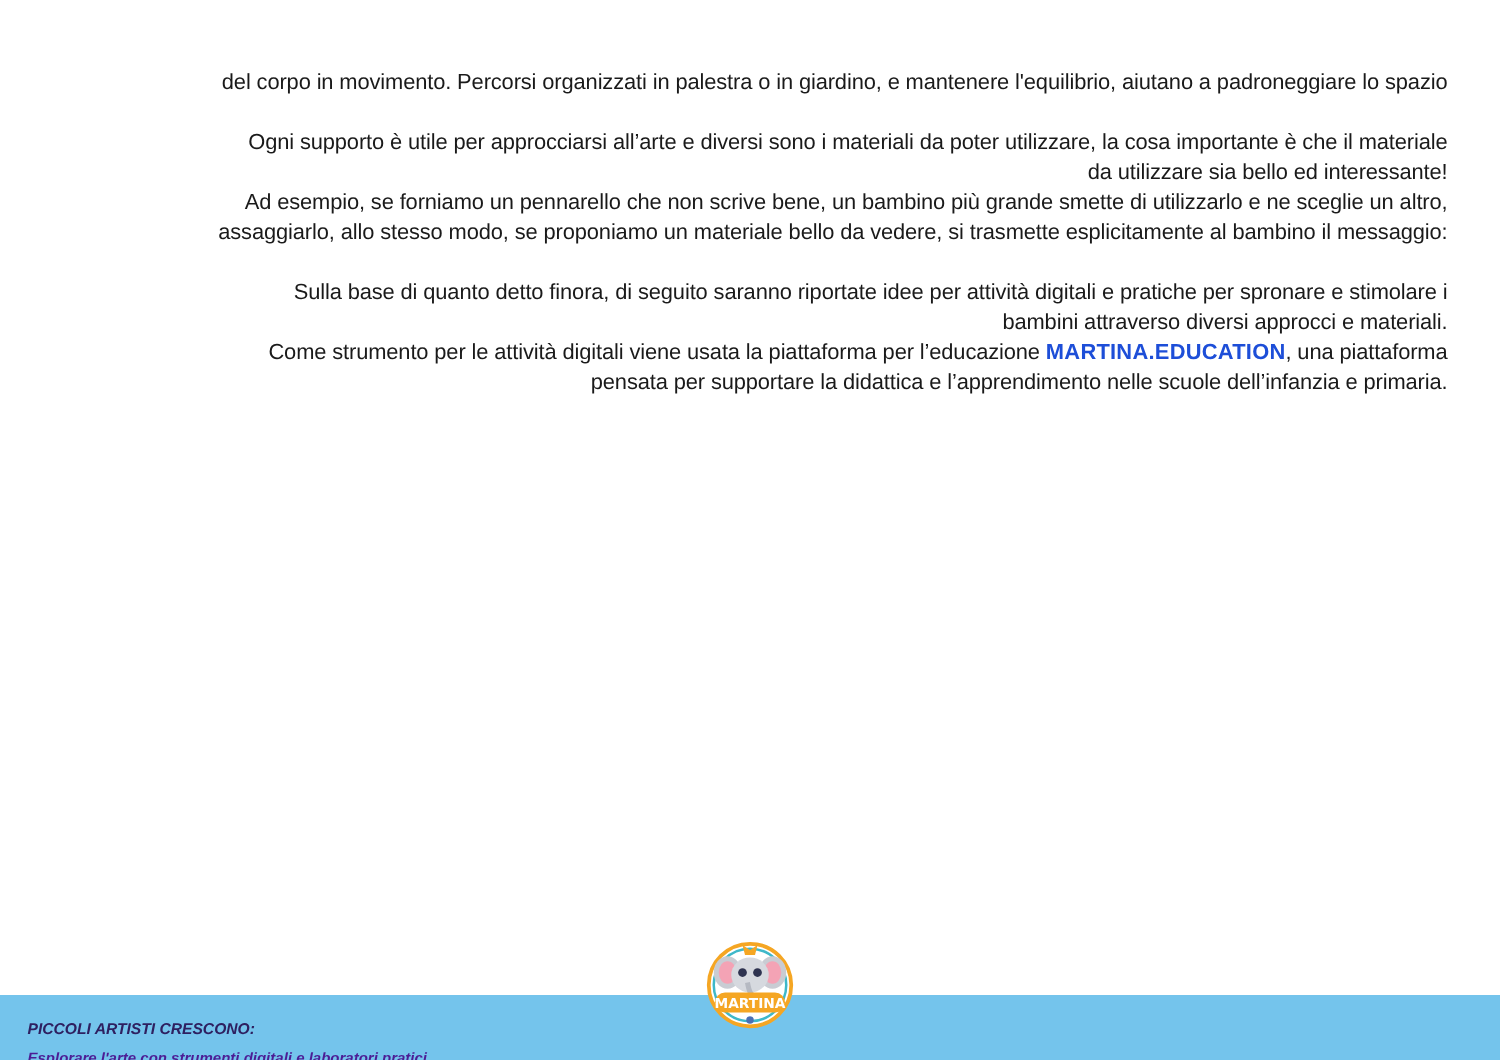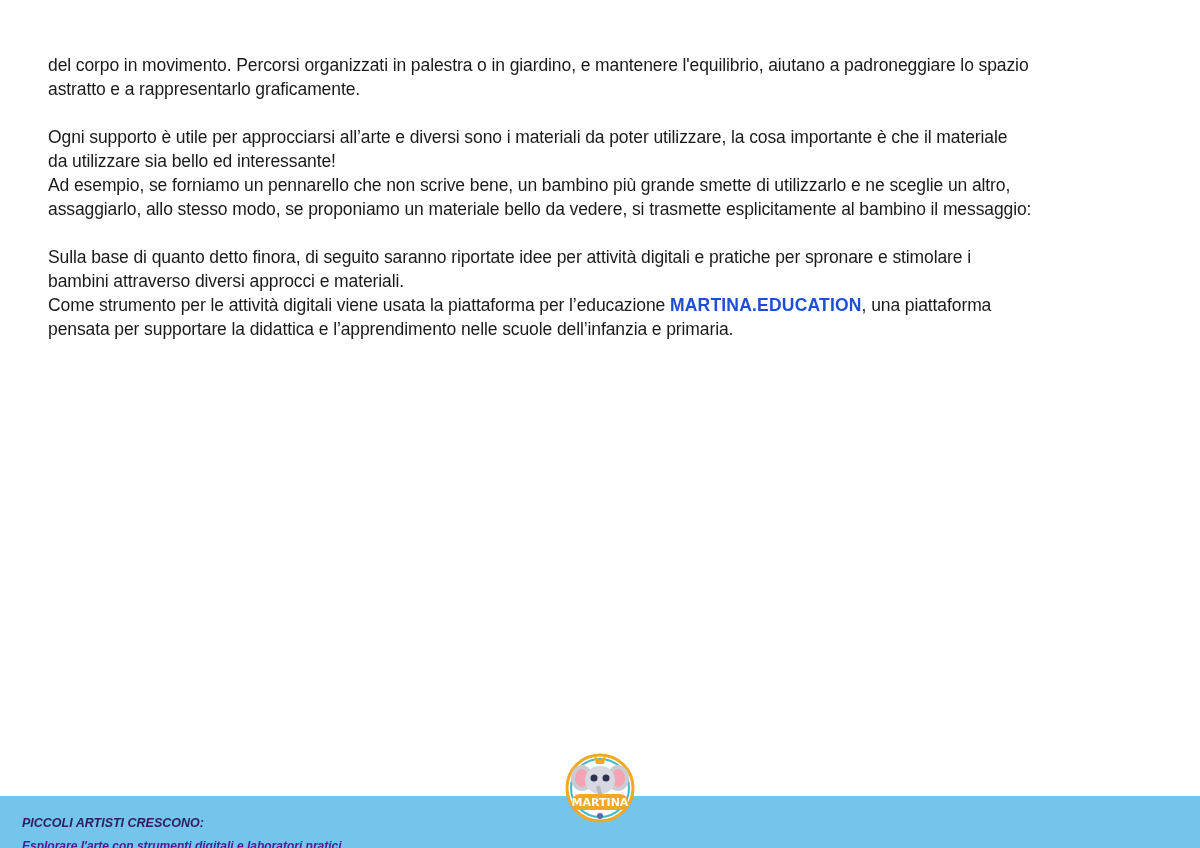--- a/index.html
+++ b/index.html
@@ -1,35 +1,34 @@
 <!DOCTYPE html>
 <html><head>
 <meta charset="utf-8">
 <style>
   html, body { margin:0; padding:0; }
   body { width:1200px; height:848px; position:relative; background:#ffffff; overflow:hidden;
          font-family:"Liberation Sans", sans-serif; color:#1a1a1a; }
   .content { position:absolute; left:48px; top:53px; width:1110px; font-size:17.5px; line-height:24px; letter-spacing:-0.1px; }
-  .para { margin:0 0 24px 0; }
+  .para { margin:0 0 24px 0;text-align:right; }
   .line { display:block; white-space:nowrap; }
   .quote { color:#444; font-size:16px; letter-spacing:-0.3px; }
   .brand { color:#1d4ed8; font-weight:bold; letter-spacing:0.2px; }
   .footer { position:absolute; left:0; top:796px; width:1200px; height:52px; background:#74c4ec; }
   .ft-title { position:absolute; left:22px; top:20px; font-size:12.5px; font-weight:bold; font-style:italic; color:#2e2060; }
   .ft-sub { position:absolute; left:22px; top:27px; font-size:12px; font-weight:bold; font-style:italic; color:#4c1d95;margin-top:16px; }
   .ft-url { position:absolute; right:18px; top:19px; font-size:12.5px; font-weight:bold; font-style:italic; color:#2e2060;margin-top:36px; }
   .logo { position:absolute; left:560px; top:748px; width:80px; height:80px; }
 </style>
 </head>
 <body>
 
 <div class="content">
   <p class="para">
     <span class="line">del corpo in movimento. Percorsi organizzati in palestra o in giardino, e mantenere l'equilibrio, aiutano a padroneggiare lo spazio</span>
-    <span class="line">astratto e a rappresentarlo graficamente.</span>
   </p>
   <p class="para">
     <span class="line">Ogni supporto è utile per approcciarsi all’arte e diversi sono i materiali da poter utilizzare, la cosa importante è che il materiale</span>
     <span class="line">da utilizzare sia bello ed interessante!</span>
     <span class="line">Ad esempio, se forniamo un pennarello che non scrive bene, un bambino più grande smette di utilizzarlo e ne sceglie un altro,</span>
     <span class="line">assaggiarlo, allo stesso modo, se proponiamo un materiale bello da vedere, si trasmette esplicitamente al bambino il messaggio:</span>
   </p>
   <p class="para" style="margin-bottom:16px">
     <span class="line">Sulla base di quanto detto finora, di seguito saranno riportate idee per attività digitali e pratiche per spronare e stimolare i</span>
     <span class="line">bambini attraverso diversi approcci e materiali.</span>

